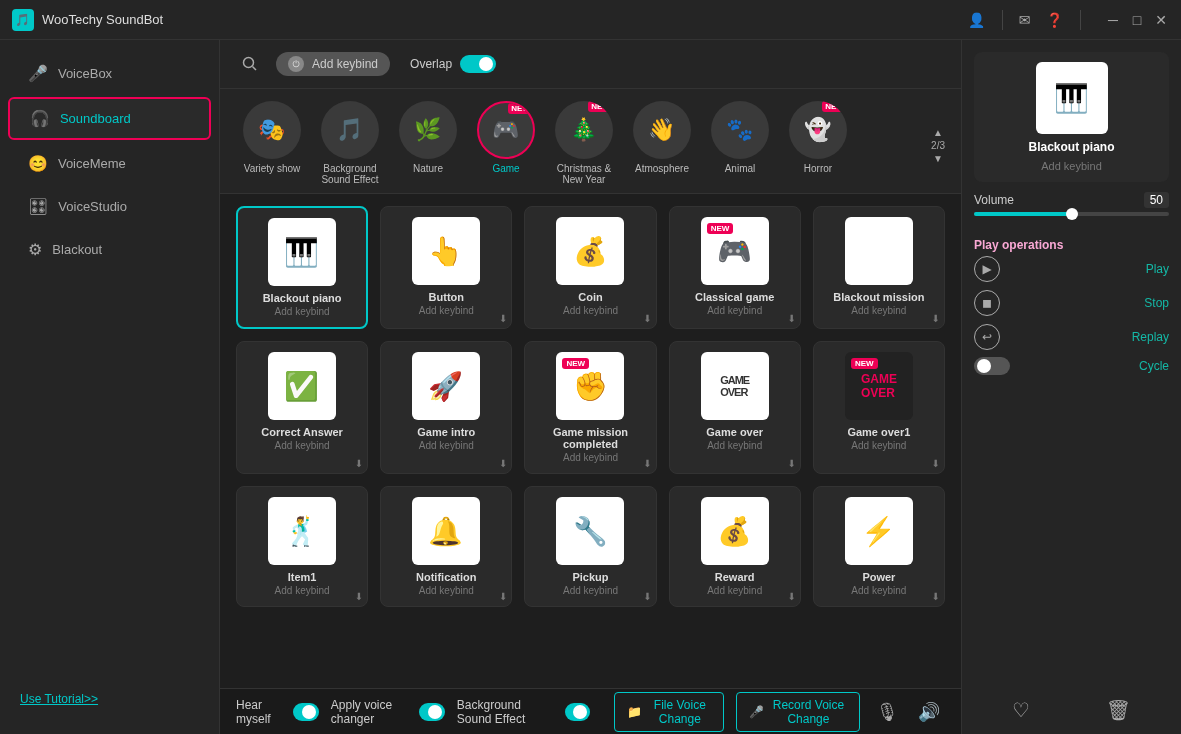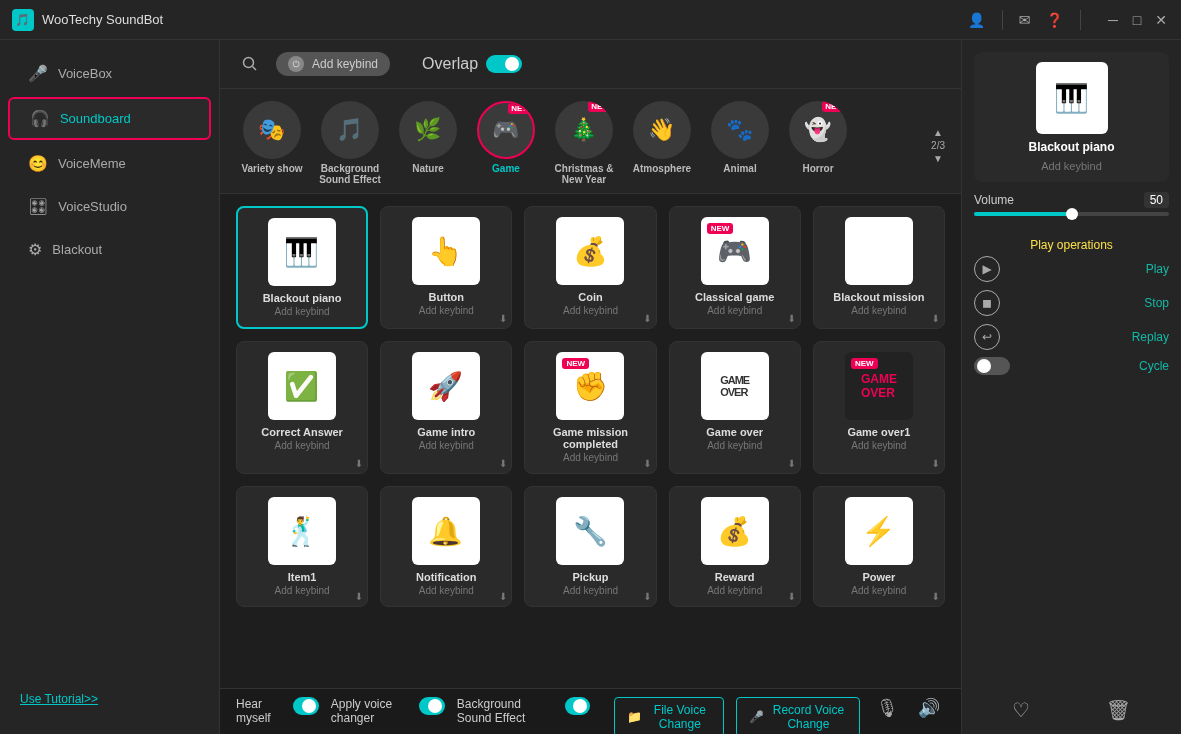--- a/index.html
+++ b/index.html
@@ -29,34 +29,34 @@
     
     .content { flex: 1; display: flex; flex-direction: column; background: #1e1e1e; overflow: hidden; }
 
     
     .toolbar { display: flex; align-items: center; gap: 12px; padding: 10px 16px; background: #252525; border-bottom: 1px solid #333; }
     .search-btn { width: 28px; height: 28px; display: flex; align-items: center; justify-content: center; color: #aaa; cursor: pointer; }
     .power-add-keybind { display: flex; align-items: center; background: #555; border-radius: 20px; padding: 4px 12px; gap: 8px; cursor: pointer; }
     .power-btn { width: 16px; height: 16px; background: #888; border-radius: 50%; display: flex; align-items: center; justify-content: center; font-size: 9px; color: #ddd; }
     .add-keybind-label { font-size: 12px; color: #ccc; }
     .overlap-row { display: flex; align-items: center; gap: 8px; margin-left: 8px; }
-    .overlap-label { color: #ccc; font-size: 16px; margin-left: 12px; }
+    .overlap-label { color: #ccc; font-size: 12px; }
     .toggle-on { width: 36px; height: 18px; background: #00c8c8; border-radius: 10px; position: relative; cursor: pointer; }
     .toggle-on::after { content: ''; position: absolute; top: 2px; right: 3px; width: 14px; height: 14px; background: #fff; border-radius: 50%; }
     .toggle-off { width: 36px; height: 18px; background: #555; border-radius: 10px; position: relative; cursor: pointer; }
     .toggle-off::after { content: ''; position: absolute; top: 2px; left: 3px; width: 14px; height: 14px; background: #fff; border-radius: 50%; }
 
     
     .category-row { display: flex; align-items: center; padding: 8px 16px 0 16px; gap: 4px; background: #252525; border-bottom: 1px solid #333; overflow: hidden; }
     .category-scroll { display: flex; gap: 6px; overflow-x: hidden; flex: 1; }
     .category-item { display: flex; flex-direction: column; align-items: center; min-width: 72px; cursor: pointer; padding: 4px 4px 8px 4px; position: relative; }
     .cat-circle { width: 58px; height: 58px; border-radius: 50%; background: #3a3a3a; display: flex; align-items: center; justify-content: center; font-size: 22px; position: relative; overflow: hidden; }
     .cat-circle.selected { border: 2px solid #e05; border-radius: 50%; }
     .cat-new-badge { position: absolute; top: 0; right: 0; background: #e05; color: #fff; font-size: 8px; font-weight: bold; padding: 1px 3px; border-radius: 3px; z-index: 2; }
-    .cat-label { font-size: 10px; color: #bbb; margin-top: 4px; text-align: center; white-space: pre-line; max-width: 72px; font-weight: bold; }
+    .cat-label { font-size: 10px; color: #bbb; margin-top: 4px; text-align: center; white-space: pre-line; max-width: 72px; }
     .category-nav { display: flex; flex-direction: column; gap: 2px; align-items: center; justify-content: center; }
     .cat-nav-btn { color: #aaa; cursor: pointer; font-size: 10px; }
     .cat-nav-page { font-size: 10px; color: #aaa; }
 
     
     .sound-grid { flex: 1; padding: 12px 16px; overflow-y: auto; display: grid; grid-template-columns: repeat(5, 1fr); gap: 12px; align-content: start; }
     .sound-card { background: #2a2a2a; border-radius: 8px; padding: 10px; display: flex; flex-direction: column; align-items: center; cursor: pointer; position: relative; border: 1px solid #333; min-height: 120px; }
     .sound-card.selected { border: 2px solid #00c8c8; }
     .sound-card-img { width: 68px; height: 68px; border-radius: 6px; background: #fff; display: flex; align-items: center; justify-content: center; font-size: 28px; position: relative; margin-bottom: 6px; overflow: hidden; }
     .sound-card-name { font-size: 11px; font-weight: 600; color: #ddd; text-align: center; margin-bottom: 2px; }
@@ -69,30 +69,30 @@
     .preview-card { background: #2a2a2a; border-radius: 8px; padding: 10px; display: flex; flex-direction: column; align-items: center; gap: 6px; }
     .preview-img { width: 72px; height: 72px; background: #fff; border-radius: 6px; display: flex; align-items: center; justify-content: center; font-size: 28px; }
     .preview-title { font-size: 12px; font-weight: 700; color: #fff; text-align: center; }
     .preview-keybind { font-size: 11px; color: #777; }
     .volume-row { display: flex; align-items: center; justify-content: space-between; }
     .volume-label { font-size: 12px; color: #ccc; }
     .volume-value { font-size: 12px; color: #fff; background: #333; padding: 1px 6px; border-radius: 3px; }
     .volume-slider-track { width: 100%; height: 4px; background: #444; border-radius: 2px; position: relative; margin: 4px 0 8px; }
     .volume-slider-fill { height: 4px; background: #00c8c8; border-radius: 2px; width: 50%; }
     .volume-slider-thumb { width: 12px; height: 12px; background: #fff; border-radius: 50%; position: absolute; top: -4px; left: calc(50% - 6px); }
-    .play-ops-label { font-size: 12px; color: #fde047; font-weight: 400; margin-top: 4px; text-align: center; }
+    .play-ops-label { font-size: 12px; color: #f9a8d4; font-weight: 700; margin-top: 4px; }
     .play-op-row { display: flex; align-items: center; justify-content: space-between; padding: 4px 0; }
     .play-op-btn { width: 26px; height: 26px; border-radius: 50%; border: 1.5px solid #aaa; display: flex; align-items: center; justify-content: center; color: #aaa; cursor: pointer; font-size: 12px; background: transparent; }
     .play-op-label { font-size: 12px; color: #14b8a6; }
     .play-op-toggle-row { display: flex; align-items: center; justify-content: space-between; padding: 3px 0; gap: 16px; }
     .right-actions { display: flex; justify-content: space-around; margin-top: auto; padding-top: 8px; }
     .right-action-btn { color: #aaa; cursor: pointer; font-size: 20px; display: flex; align-items: center; justify-content: center; }
 
     
-    .bottom-bar { display: flex; align-items: flex-start; gap: 12px; padding: 8px 16px; background: #1a1a1a; border-top: 1px solid #333; height: 46px; }
+    .bottom-bar { display: flex; align-items: center; gap: 12px; padding: 8px 16px; background: #1a1a1a; border-top: 1px solid #333; height: 46px; }
     .bottom-label { font-size: 12px; color: #ccc; }
     .bottom-sep { flex: 1; }
     .file-voice-btn { display: flex; align-items: center; gap: 6px; background: #1e1e1e; border: 1.5px solid #00c8c8; color: #00c8c8; border-radius: 4px; padding: 5px 12px; cursor: pointer; font-size: 12px; }
     .record-voice-btn { display: flex; align-items: center; gap: 6px; background: #1e1e1e; border: 1.5px solid #00c8c8; color: #00c8c8; border-radius: 4px; padding: 5px 12px; cursor: pointer; font-size: 12px; }
     .bottom-icon-btn { color: #aaa; cursor: pointer; font-size: 18px; padding: 0 4px; }
 
     
     .text-cyan { color: #00c8c8; text-align: center; }
     .sidebar-item.voicebox .icon { color: #aaa; }
 

